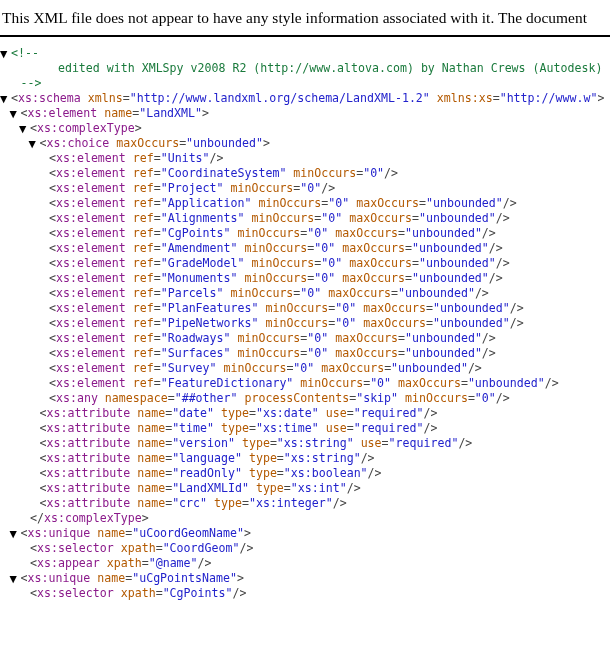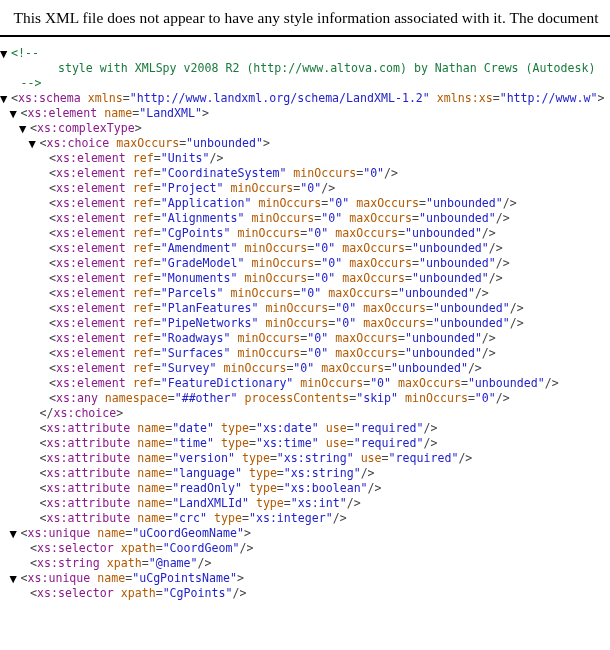--- a/index.html
+++ b/index.html
@@ -13,21 +13,20 @@
     overflow: hidden;
     font-family: "Liberation Serif", serif;
   }
   .notice {
     font-family: "Liberation Serif", serif;
     font-size: 15.4px;
     color: #000000;
     white-space: nowrap;
     padding: 9px 0 0 2px;
     letter-spacing: 0.05px;
-    text-align: center;
   }
   .rule {
     border: none;
     border-top: 2px solid #000000;
     margin: 8px 0 0 0;
     height: 0;
   }
   .tree {
     font-family: "DejaVu Sans Mono", "Liberation Mono", monospace;
     font-size: 11.6px;
@@ -62,21 +61,21 @@
   .cmt   { color: #1a7a3c; }
 </style>
 </head>
 <body>
 
 <div class="notice">This XML file does not appear to have any style information associated with it. The document</div>
 <hr class="rule">
 
 <div class="tree" id="xml-tree">
     <div class="line"><span style="display: inline-block; width: 0px;"></span><span class="tw">▼</span><span class="cmt">&lt;!--</span></div>
-    <div class="line"><span style="display: inline-block; width: 19px;"></span><span class="tw blank"></span><span class="cmt">    style with XMLSpy v2008 R2 (http://www.altova.com) by Nathan Crews (Autodesk)</span></div>
+    <div class="line"><span style="display: inline-block; width: 19px;"></span><span class="tw blank"></span><span class="cmt">    edited with XMLSpy v2008 R2 (http://www.altova.com) by Nathan Crews (Autodesk)</span></div>
     <div class="line"><span style="display: inline-block; width: 9.5px;"></span><span class="tw blank"></span><span class="cmt">--&gt;</span></div>
     <div class="line"><span style="display: inline-block; width: 0px;"></span><span class="tw">▼</span><span class="punct">&lt;</span><span class="tag">xs:schema</span><span class="punct"> </span><span class="attr">xmlns</span><span class="eq">=</span><span class="val">"http://www.landxml.org/schema/LandXML-1.2"</span><span class="punct"> </span><span class="attr">xmlns:xs</span><span class="eq">=</span><span class="val">"http://www.w"</span><span class="punct">&gt;</span></div>
     <div class="line"><span style="display: inline-block; width: 9.5px;"></span><span class="tw">▼</span><span class="punct">&lt;</span><span class="tag">xs:element</span><span class="punct"> </span><span class="attr">name</span><span class="eq">=</span><span class="val">"LandXML"</span><span class="punct">&gt;</span></div>
     <div class="line"><span style="display: inline-block; width: 19px;"></span><span class="tw">▼</span><span class="punct">&lt;</span><span class="tag">xs:complexType</span><span class="punct">&gt;</span></div>
     <div class="line"><span style="display: inline-block; width: 28.5px;"></span><span class="tw">▼</span><span class="punct">&lt;</span><span class="tag">xs:choice</span><span class="punct"> </span><span class="attr">maxOccurs</span><span class="eq">=</span><span class="val">"unbounded"</span><span class="punct">&gt;</span></div>
     <div class="line"><span style="display: inline-block; width: 38px;"></span><span class="tw blank"></span><span class="punct">&lt;</span><span class="tag">xs:element</span><span class="punct"> </span><span class="attr">ref</span><span class="eq">=</span><span class="val">"Units"</span><span class="punct">/&gt;</span></div>
     <div class="line"><span style="display: inline-block; width: 38px;"></span><span class="tw blank"></span><span class="punct">&lt;</span><span class="tag">xs:element</span><span class="punct"> </span><span class="attr">ref</span><span class="eq">=</span><span class="val">"CoordinateSystem"</span><span class="punct"> </span><span class="attr">minOccurs</span><span class="eq">=</span><span class="val">"0"</span><span class="punct">/&gt;</span></div>
     <div class="line"><span style="display: inline-block; width: 38px;"></span><span class="tw blank"></span><span class="punct">&lt;</span><span class="tag">xs:element</span><span class="punct"> </span><span class="attr">ref</span><span class="eq">=</span><span class="val">"Project"</span><span class="punct"> </span><span class="attr">minOccurs</span><span class="eq">=</span><span class="val">"0"</span><span class="punct">/&gt;</span></div>
     <div class="line"><span style="display: inline-block; width: 38px;"></span><span class="tw blank"></span><span class="punct">&lt;</span><span class="tag">xs:element</span><span class="punct"> </span><span class="attr">ref</span><span class="eq">=</span><span class="val">"Application"</span><span class="punct"> </span><span class="attr">minOccurs</span><span class="eq">=</span><span class="val">"0"</span><span class="punct"> </span><span class="attr">maxOccurs</span><span class="eq">=</span><span class="val">"unbounded"</span><span class="punct">/&gt;</span></div>
     <div class="line"><span style="display: inline-block; width: 38px;"></span><span class="tw blank"></span><span class="punct">&lt;</span><span class="tag">xs:element</span><span class="punct"> </span><span class="attr">ref</span><span class="eq">=</span><span class="val">"Alignments"</span><span class="punct"> </span><span class="attr">minOccurs</span><span class="eq">=</span><span class="val">"0"</span><span class="punct"> </span><span class="attr">maxOccurs</span><span class="eq">=</span><span class="val">"unbounded"</span><span class="punct">/&gt;</span></div>
@@ -85,26 +84,26 @@
     <div class="line"><span style="display: inline-block; width: 38px;"></span><span class="tw blank"></span><span class="punct">&lt;</span><span class="tag">xs:element</span><span class="punct"> </span><span class="attr">ref</span><span class="eq">=</span><span class="val">"GradeModel"</span><span class="punct"> </span><span class="attr">minOccurs</span><span class="eq">=</span><span class="val">"0"</span><span class="punct"> </span><span class="attr">maxOccurs</span><span class="eq">=</span><span class="val">"unbounded"</span><span class="punct">/&gt;</span></div>
     <div class="line"><span style="display: inline-block; width: 38px;"></span><span class="tw blank"></span><span class="punct">&lt;</span><span class="tag">xs:element</span><span class="punct"> </span><span class="attr">ref</span><span class="eq">=</span><span class="val">"Monuments"</span><span class="punct"> </span><span class="attr">minOccurs</span><span class="eq">=</span><span class="val">"0"</span><span class="punct"> </span><span class="attr">maxOccurs</span><span class="eq">=</span><span class="val">"unbounded"</span><span class="punct">/&gt;</span></div>
     <div class="line"><span style="display: inline-block; width: 38px;"></span><span class="tw blank"></span><span class="punct">&lt;</span><span class="tag">xs:element</span><span class="punct"> </span><span class="attr">ref</span><span class="eq">=</span><span class="val">"Parcels"</span><span class="punct"> </span><span class="attr">minOccurs</span><span class="eq">=</span><span class="val">"0"</span><span class="punct"> </span><span class="attr">maxOccurs</span><span class="eq">=</span><span class="val">"unbounded"</span><span class="punct">/&gt;</span></div>
     <div class="line"><span style="display: inline-block; width: 38px;"></span><span class="tw blank"></span><span class="punct">&lt;</span><span class="tag">xs:element</span><span class="punct"> </span><span class="attr">ref</span><span class="eq">=</span><span class="val">"PlanFeatures"</span><span class="punct"> </span><span class="attr">minOccurs</span><span class="eq">=</span><span class="val">"0"</span><span class="punct"> </span><span class="attr">maxOccurs</span><span class="eq">=</span><span class="val">"unbounded"</span><span class="punct">/&gt;</span></div>
     <div class="line"><span style="display: inline-block; width: 38px;"></span><span class="tw blank"></span><span class="punct">&lt;</span><span class="tag">xs:element</span><span class="punct"> </span><span class="attr">ref</span><span class="eq">=</span><span class="val">"PipeNetworks"</span><span class="punct"> </span><span class="attr">minOccurs</span><span class="eq">=</span><span class="val">"0"</span><span class="punct"> </span><span class="attr">maxOccurs</span><span class="eq">=</span><span class="val">"unbounded"</span><span class="punct">/&gt;</span></div>
     <div class="line"><span style="display: inline-block; width: 38px;"></span><span class="tw blank"></span><span class="punct">&lt;</span><span class="tag">xs:element</span><span class="punct"> </span><span class="attr">ref</span><span class="eq">=</span><span class="val">"Roadways"</span><span class="punct"> </span><span class="attr">minOccurs</span><span class="eq">=</span><span class="val">"0"</span><span class="punct"> </span><span class="attr">maxOccurs</span><span class="eq">=</span><span class="val">"unbounded"</span><span class="punct">/&gt;</span></div>
     <div class="line"><span style="display: inline-block; width: 38px;"></span><span class="tw blank"></span><span class="punct">&lt;</span><span class="tag">xs:element</span><span class="punct"> </span><span class="attr">ref</span><span class="eq">=</span><span class="val">"Surfaces"</span><span class="punct"> </span><span class="attr">minOccurs</span><span class="eq">=</span><span class="val">"0"</span><span class="punct"> </span><span class="attr">maxOccurs</span><span class="eq">=</span><span class="val">"unbounded"</span><span class="punct">/&gt;</span></div>
     <div class="line"><span style="display: inline-block; width: 38px;"></span><span class="tw blank"></span><span class="punct">&lt;</span><span class="tag">xs:element</span><span class="punct"> </span><span class="attr">ref</span><span class="eq">=</span><span class="val">"Survey"</span><span class="punct"> </span><span class="attr">minOccurs</span><span class="eq">=</span><span class="val">"0"</span><span class="punct"> </span><span class="attr">maxOccurs</span><span class="eq">=</span><span class="val">"unbounded"</span><span class="punct">/&gt;</span></div>
     <div class="line"><span style="display: inline-block; width: 38px;"></span><span class="tw blank"></span><span class="punct">&lt;</span><span class="tag">xs:element</span><span class="punct"> </span><span class="attr">ref</span><span class="eq">=</span><span class="val">"FeatureDictionary"</span><span class="punct"> </span><span class="attr">minOccurs</span><span class="eq">=</span><span class="val">"0"</span><span class="punct"> </span><span class="attr">maxOccurs</span><span class="eq">=</span><span class="val">"unbounded"</span><span class="punct">/&gt;</span></div>
     <div class="line"><span style="display: inline-block; width: 38px;"></span><span class="tw blank"></span><span class="punct">&lt;</span><span class="tag">xs:any</span><span class="punct"> </span><span class="attr">namespace</span><span class="eq">=</span><span class="val">"##other"</span><span class="punct"> </span><span class="attr">processContents</span><span class="eq">=</span><span class="val">"skip"</span><span class="punct"> </span><span class="attr">minOccurs</span><span class="eq">=</span><span class="val">"0"</span><span class="punct">/&gt;</span></div>
-    <div class="line"><span style="display: inline-block; width: 28.5px;"></span><span class="tw blank"></span><span class="punct">&lt;/</span><span class="tag">xs:choice</span><span class="punct">&gt;</span></div>
     <div class="line"><span style="display: inline-block; width: 28.5px;"></span><span class="tw blank"></span><span class="punct">&lt;</span><span class="tag">xs:attribute</span><span class="punct"> </span><span class="attr">name</span><span class="eq">=</span><span class="val">"date"</span><span class="punct"> </span><span class="attr">type</span><span class="eq">=</span><span class="val">"xs:date"</span><span class="punct"> </span><span class="attr">use</span><span class="eq">=</span><span class="val">"required"</span><span class="punct">/&gt;</span></div>
     <div class="line"><span style="display: inline-block; width: 28.5px;"></span><span class="tw blank"></span><span class="punct">&lt;</span><span class="tag">xs:attribute</span><span class="punct"> </span><span class="attr">name</span><span class="eq">=</span><span class="val">"time"</span><span class="punct"> </span><span class="attr">type</span><span class="eq">=</span><span class="val">"xs:time"</span><span class="punct"> </span><span class="attr">use</span><span class="eq">=</span><span class="val">"required"</span><span class="punct">/&gt;</span></div>
     <div class="line"><span style="display: inline-block; width: 28.5px;"></span><span class="tw blank"></span><span class="punct">&lt;</span><span class="tag">xs:attribute</span><span class="punct"> </span><span class="attr">name</span><span class="eq">=</span><span class="val">"version"</span><span class="punct"> </span><span class="attr">type</span><span class="eq">=</span><span class="val">"xs:string"</span><span class="punct"> </span><span class="attr">use</span><span class="eq">=</span><span class="val">"required"</span><span class="punct">/&gt;</span></div>
     <div class="line"><span style="display: inline-block; width: 28.5px;"></span><span class="tw blank"></span><span class="punct">&lt;</span><span class="tag">xs:attribute</span><span class="punct"> </span><span class="attr">name</span><span class="eq">=</span><span class="val">"language"</span><span class="punct"> </span><span class="attr">type</span><span class="eq">=</span><span class="val">"xs:string"</span><span class="punct">/&gt;</span></div>
     <div class="line"><span style="display: inline-block; width: 28.5px;"></span><span class="tw blank"></span><span class="punct">&lt;</span><span class="tag">xs:attribute</span><span class="punct"> </span><span class="attr">name</span><span class="eq">=</span><span class="val">"readOnly"</span><span class="punct"> </span><span class="attr">type</span><span class="eq">=</span><span class="val">"xs:boolean"</span><span class="punct">/&gt;</span></div>
     <div class="line"><span style="display: inline-block; width: 28.5px;"></span><span class="tw blank"></span><span class="punct">&lt;</span><span class="tag">xs:attribute</span><span class="punct"> </span><span class="attr">name</span><span class="eq">=</span><span class="val">"LandXMLId"</span><span class="punct"> </span><span class="attr">type</span><span class="eq">=</span><span class="val">"xs:int"</span><span class="punct">/&gt;</span></div>
     <div class="line"><span style="display: inline-block; width: 28.5px;"></span><span class="tw blank"></span><span class="punct">&lt;</span><span class="tag">xs:attribute</span><span class="punct"> </span><span class="attr">name</span><span class="eq">=</span><span class="val">"crc"</span><span class="punct"> </span><span class="attr">type</span><span class="eq">=</span><span class="val">"xs:integer"</span><span class="punct">/&gt;</span></div>
+    <div class="line"><span style="display: inline-block; width: 19px;"></span><span class="tw blank"></span><span class="punct">&lt;/</span><span class="tag">xs:complexType</span><span class="punct">&gt;</span></div>
     <div class="line"><span style="display: inline-block; width: 9.5px;"></span><span class="tw">▼</span><span class="punct">&lt;</span><span class="tag">xs:unique</span><span class="punct"> </span><span class="attr">name</span><span class="eq">=</span><span class="val">"uCoordGeomName"</span><span class="punct">&gt;</span></div>
     <div class="line"><span style="display: inline-block; width: 19px;"></span><span class="tw blank"></span><span class="punct">&lt;</span><span class="tag">xs:selector</span><span class="punct"> </span><span class="attr">xpath</span><span class="eq">=</span><span class="val">"CoordGeom"</span><span class="punct">/&gt;</span></div>
-    <div class="line"><span style="display: inline-block; width: 19px;"></span><span class="tw blank"></span><span class="punct">&lt;</span><span class="tag">xs:string</span><span class="punct"> </span><span class="attr">xpath</span><span class="eq">=</span><span class="val">"@name"</span><span class="punct">/&gt;</span></div>
+    <div class="line"><span style="display: inline-block; width: 19px;"></span><span class="tw blank"></span><span class="punct">&lt;</span><span class="tag">xs:appear</span><span class="punct"> </span><span class="attr">xpath</span><span class="eq">=</span><span class="val">"@name"</span><span class="punct">/&gt;</span></div>
     <div class="line"><span style="display: inline-block; width: 9.5px;"></span><span class="tw">▼</span><span class="punct">&lt;</span><span class="tag">xs:unique</span><span class="punct"> </span><span class="attr">name</span><span class="eq">=</span><span class="val">"uCgPointsName"</span><span class="punct">&gt;</span></div>
     <div class="line"><span style="display: inline-block; width: 19px;"></span><span class="tw blank"></span><span class="punct">&lt;</span><span class="tag">xs:selector</span><span class="punct"> </span><span class="attr">xpath</span><span class="eq">=</span><span class="val">"CgPoints"</span><span class="punct">/&gt;</span></div>
   </div>
 
 </body></html>

